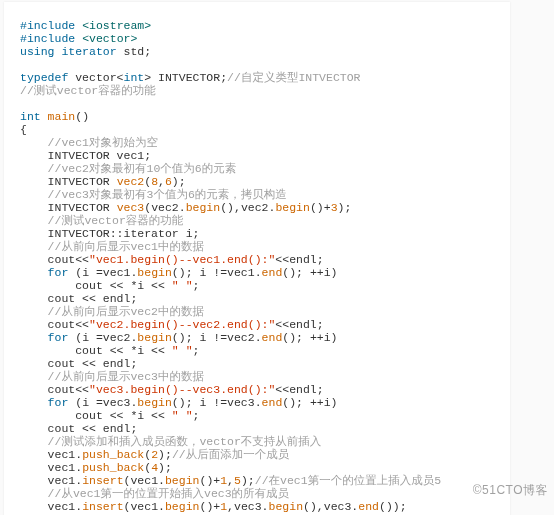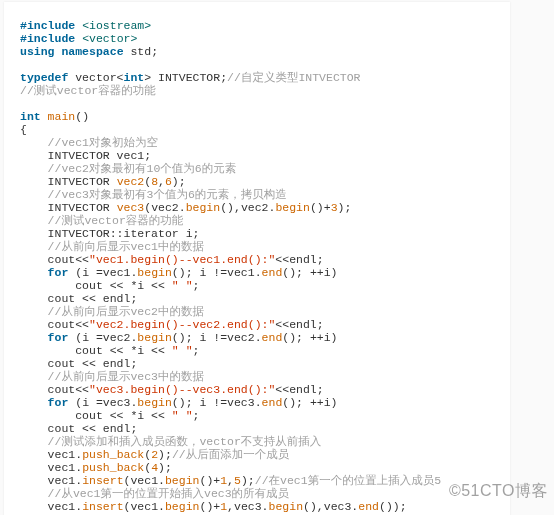--- a/index.html
+++ b/index.html
@@ -16,46 +16,46 @@
   }
   .code-container {
     background: #fff;
     width: 506px;
     margin-left: 4px;
     margin-top: 2px;
     padding: 4px 6px 6px 16px;
     box-shadow: 0 0 2px rgba(0,0,0,.08);
     white-space: pre;
   }
-  .kw  { color: #006699; font-weight: 700; }   
+  .kw  { color: #006699; font-weight: 400; }   
   .btn { color: #006666; margin-top: 24px; }                     
   .str { color: #cc3300; }                     
   .num { color: #cc6600; }                     
   .cmt { color: #a0a0a0; }                     
   .fn  { color: #cc6600; }                     
   .norm{ color: #333; }
   .watermark {
     position: absolute;
     right: 6px;
     bottom: 18px;
     color: #565656;
     font-family: -apple-system, BlinkMacSystemFont, "Segoe UI", sans-serif;
-    font-size: 16px;
+    font-size: 12px;
     font-weight: 500;
     letter-spacing: .5px;
     opacity: .55;
   }
 </style>
 </head>
 <body>
 
 <div class="code-container">
 <span><span class="kw">#include </span><span class="btn">&lt;iostream&gt;</span></span>
 <span><span class="kw">#include </span><span class="btn">&lt;vector&gt;</span></span>
-<span><span class="kw">using</span><span class="kw"> namespace</span><span class="norm"> std;</span></span>
+<span><span class="kw">using</span><span class="kw"> iterator</span><span class="norm"> std;</span></span>
 <span></span>
 <span><span class="kw">typedef</span><span class="norm"> vector&lt;</span><span class="kw">int</span><span class="norm">&gt; INTVECTOR;</span><span class="cmt">//自定义类型INTVECTOR</span></span>
 <span><span class="cmt">//测试vector容器的功能</span></span>
 <span></span>
 <span><span class="kw">int</span><span class="fn"> main</span><span class="norm">()</span></span>
 <span><span class="norm">{</span></span>
 <span><span class="cmt">    //vec1对象初始为空</span></span>
 <span><span class="norm">    INTVECTOR vec1;</span></span>
 <span><span class="cmt">    //vec2对象最初有10个值为6的元素</span></span>
 <span><span class="norm">    INTVECTOR </span><span class="fn">vec2</span><span class="norm">(</span><span class="num">8</span><span class="norm">,</span><span class="num">6</span><span class="norm">);</span></span>

